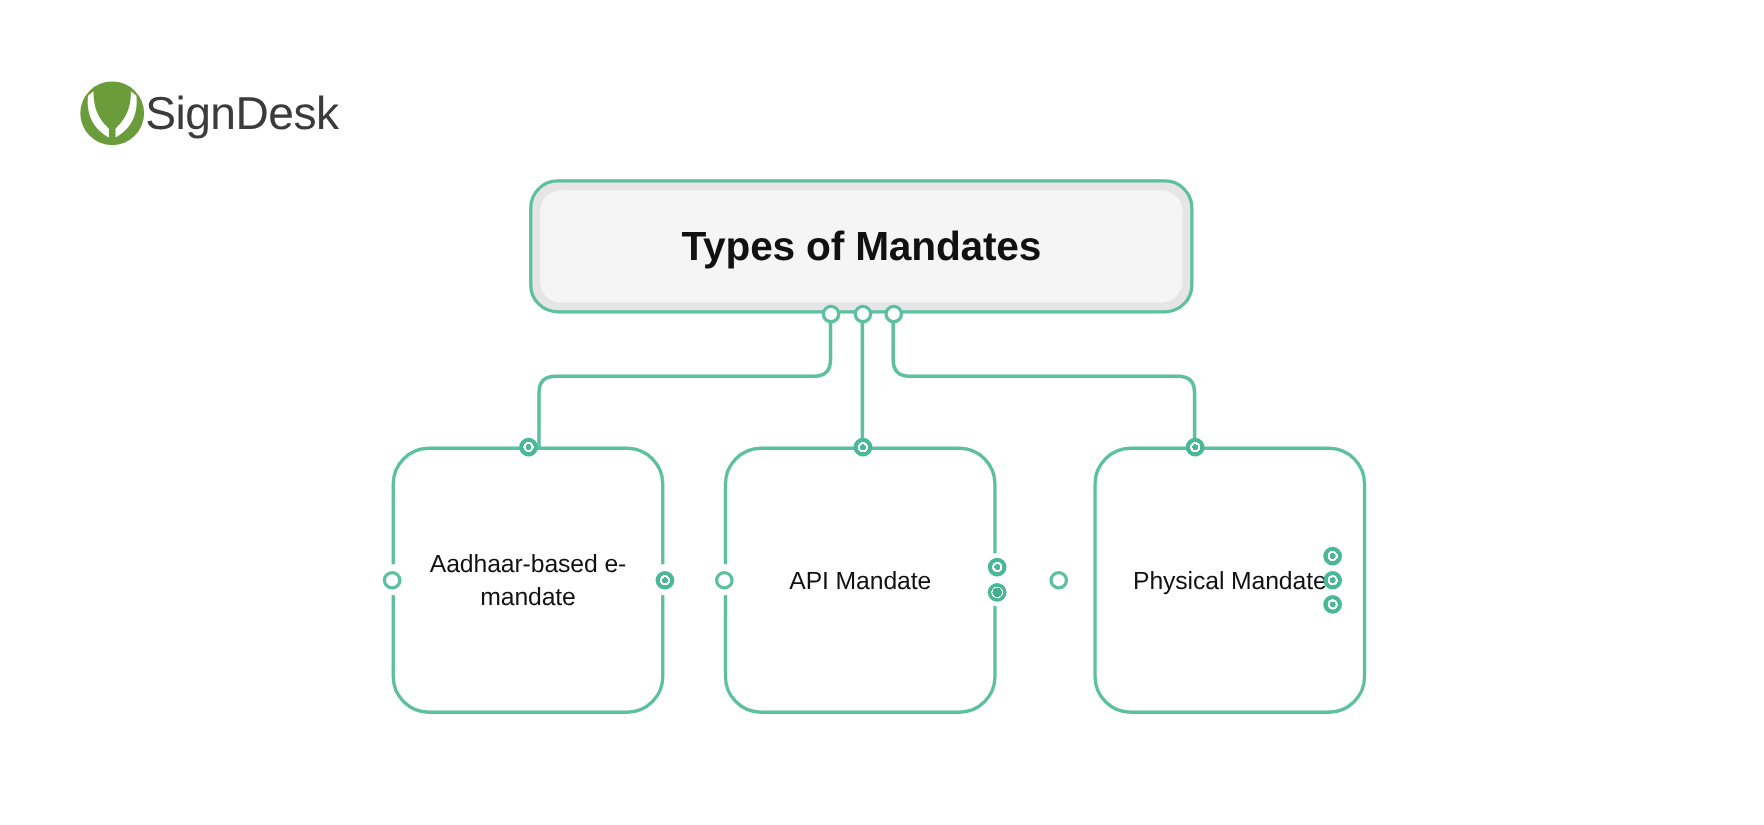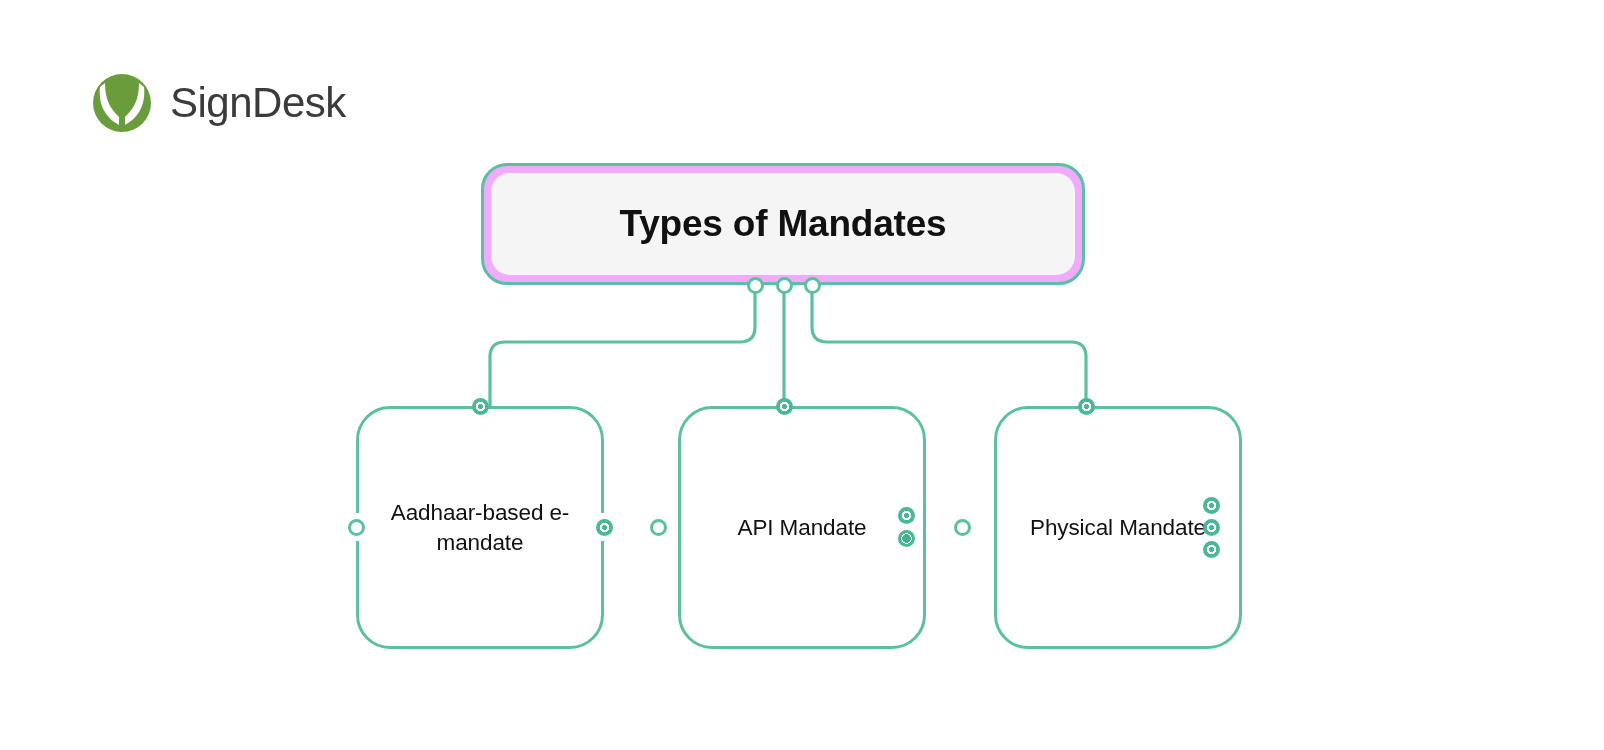--- a/index.html
+++ b/index.html
@@ -13,25 +13,25 @@
     height: 750px;
     position: relative;
     overflow: hidden;
     font-family: "Liberation Sans", "DejaVu Sans", sans-serif;
     -webkit-font-smoothing: antialiased;
   }
 
   
   #brand {
     position: absolute;
-    left: 92px;
+    left: 72px;
     top: 72px;
     display: flex;
     align-items: center;
-    gap: 18px;
+    gap: 0;
     height: 62px;
   }
   #brand-mark { width: 60px; height: 60px; display: block; }
   #brand-name {
     font-size: 42px;
     font-weight: 500;
     letter-spacing: -0.5px;
     color: #3b3b3b;
     line-height: 1;
     white-space: nowrap;
@@ -55,21 +55,21 @@
 
   
   #root-node {
     position: absolute;
     left: 481px;
     top: 163px;
     width: 604px;
     height: 122px;
     border: 3px solid #5cc0a0;
     border-radius: 26px;
-    background: #f0abfc;
+    background: #e5e5e5;
     display: flex;
     align-items: center;
     justify-content: center;
   }
   #root-node-inner {
     position: absolute;
     left: 7px; top: 7px; right: 7px; bottom: 7px;
     background: #f5f5f5;
     border-radius: 19px;
     display: flex;
@@ -103,21 +103,21 @@
   .child-label {
     font-size: 22.5px;
     font-weight: 400;
     color: #111111;
     text-align: center;
     line-height: 1.32;
     letter-spacing: -0.1px;
     padding: 0 14px;
   }
   #child-node-0 { left: 356px; }
-  #child-node-1 { left: 678px; align-items: center; }
+  #child-node-1 { left: 658px; align-items: center; }
   #child-node-2 { left: 962px; margin-left: 32px; }
 
   
   .dot {
     position: absolute;
     border-radius: 50%;
     background: #ffffff;
     border: 3.5px solid #5cc0a0;
     z-index: 6;
   }

